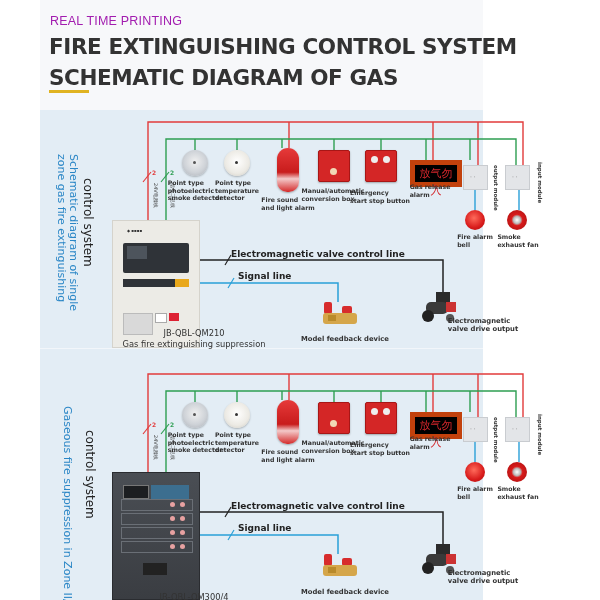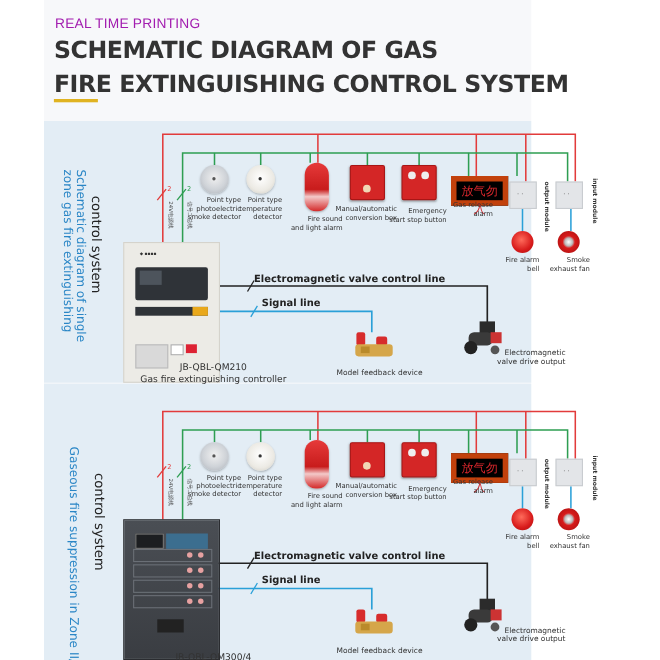--- a/index.html
+++ b/index.html
@@ -9,21 +9,21 @@
   .title{position:absolute;left:49px;top:31px;font-family:"DejaVu Sans",sans-serif;font-weight:bold;font-size:21.5px;line-height:31px;color:#333;letter-spacing:-0.4px;white-space:nowrap;}
   .underline{position:absolute;left:49px;top:90px;width:40px;height:3px;background:#e0b321;}
   .panel{position:absolute;left:40px;width:443px;background:#e3edf5;}
   .p1{top:110px;height:238px;}
   .p2{top:349px;height:251px;}
   .divider{position:absolute;left:40px;top:348px;width:443px;height:1px;background:#f2f6fa;}
   .vlabel{position:absolute;transform:rotate(90deg);transform-origin:left top;white-space:nowrap;font-family:"DejaVu Sans",sans-serif;}
   .vl-main{font-size:12px;color:#222;}
   .vl-sub{font-size:11px;color:#2a86c6;line-height:12px;}
   svg.wires{position:absolute;left:0;top:0;}
-  .cap{position:absolute;font-family:"DejaVu Sans",sans-serif;font-size:6.2px;color:#333;text-align:right;line-height:7.5px;white-space:nowrap;transform:translateX(-50%);font-weight:normal;}
+  .cap{position:absolute;font-family:"DejaVu Sans",sans-serif;font-size:6.2px;color:#333;text-align:left;line-height:7.5px;white-space:nowrap;transform:translateX(-50%);font-weight:bold;}
   .linelbl{position:absolute;font-family:"DejaVu Sans",sans-serif;font-size:9px;color:#222;font-weight:bold;white-space:nowrap;}
   .ctl-cap{position:absolute;font-family:"DejaVu Sans",sans-serif;font-size:8.3px;color:#333;text-align:center;white-space:nowrap;transform:translateX(-50%);line-height:11px;}
   .vmod{position:absolute;transform:rotate(90deg);transform-origin:left top;font-size:5.5px;color:#333;white-space:nowrap;font-weight:bold;}
   .wirelbl{position:absolute;transform:rotate(90deg);transform-origin:left top;font-size:5px;color:#444;white-space:nowrap;}
   .dev{position:absolute;}
   .smoke{width:26px;height:26px;border-radius:50%;background:radial-gradient(circle at 50% 45%,#f0f0f0 0,#cfd3d8 55%,#a9aeb5 100%);box-shadow:0 1px 2px rgba(0,0,0,.25);}
   .smoke::after{content:"";position:absolute;left:11px;top:11px;width:3px;height:3px;border-radius:50%;background:#555;}
   .temp{width:26px;height:26px;border-radius:50%;background:radial-gradient(circle at 50% 45%,#ffffff 0,#eceae4 60%,#c9c6bd 100%);box-shadow:0 1px 2px rgba(0,0,0,.25);}
   .temp::after{content:"";position:absolute;left:11px;top:11px;width:3px;height:3px;border-radius:50%;background:#333;}
   .horn{width:22px;height:44px;border-radius:11px 11px 10px 10px;background:linear-gradient(180deg,#e63a3a 0,#c81c1c 55%,#f3c9c9 70%,#d42a2a 100%);box-shadow:0 1px 2px rgba(0,0,0,.3);}
@@ -53,22 +53,22 @@
   .ctl2 .slot{position:absolute;left:30px;top:76px;width:24px;height:12px;background:#222;}
   .valve{width:40px;height:30px;}
   .feedback{width:38px;height:26px;}
 </style>
 </head>
 <body>
 
 <div class="header"></div>
 <div class="subtitle">REAL TIME PRINTING</div>
 <div class="title">
+  <div>FIRE EXTINGUISHING CONTROL SYSTEM</div>
   <div>SCHEMATIC DIAGRAM OF GAS</div>
-  <div>FIRE EXTINGUISHING CONTROL SYSTEM</div>
 </div>
 <div class="underline"></div>
 
 <div class="panel p1"></div>
 <div class="divider"></div>
 <div class="panel p2"></div>
 
 <svg class="wires" width="600" height="600">
   <g id="wires-g">
       <polyline points="148,220 148,122 523,122 523,165" fill="none" stroke="#e23b3b" stroke-width="1.4"></polyline>
@@ -151,21 +151,21 @@
       <div class="screen">
         <i></i>
       </div>
       <div class="bar"></div>
       <div class="ylw"></div>
       <div class="print"></div>
       <div class="cert"></div>
       <div class="cert2"></div>
     </div>
     <div class="ctl-cap" style="left: 194px; top: 328px;">JB-QBL-QM210</div>
-    <div class="ctl-cap" style="left: 194px; top: 339px;">Gas fire extinguishing controller</div>
+    <div class="ctl-cap" style="left: 194px; top: 339px;">Gas fire extinguishing suppression</div>
     <div class="linelbl" style="left: 231px; top: 249px;">Electromagnetic valve control line</div>
     <div class="linelbl" style="left: 238px; top: 271px;">Signal line</div>
     <div class="dev feedback" style="left: 322px; top: 300px;"><svg width="38" height="26">
         <rect x="2" y="2" width="8" height="12" rx="2" fill="#d72c2c"></rect>
         <rect x="20" y="6" width="10" height="8" rx="2" fill="#d72c2c"></rect>
         <rect x="1" y="13" width="34" height="11" rx="3" fill="#d5a64a"></rect>
         <rect x="6" y="15" width="8" height="6" fill="#b98a2a"></rect>
       </svg></div>
     <div class="cap" style="left: 345px; top: 336px; font-size: 6.8px;">Model feedback device</div>
     <div class="dev valve" style="left: 420px; top: 292px;"><svg width="40" height="32">

